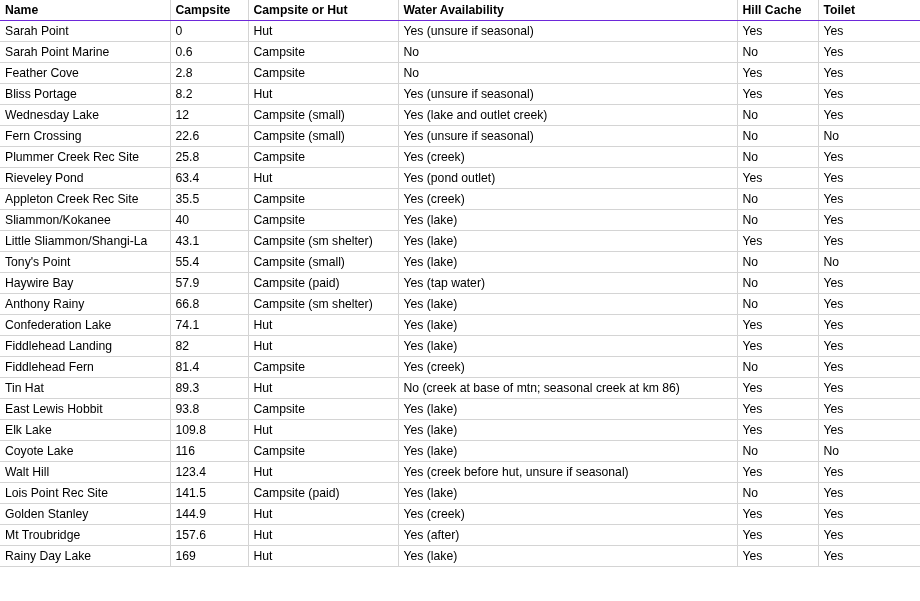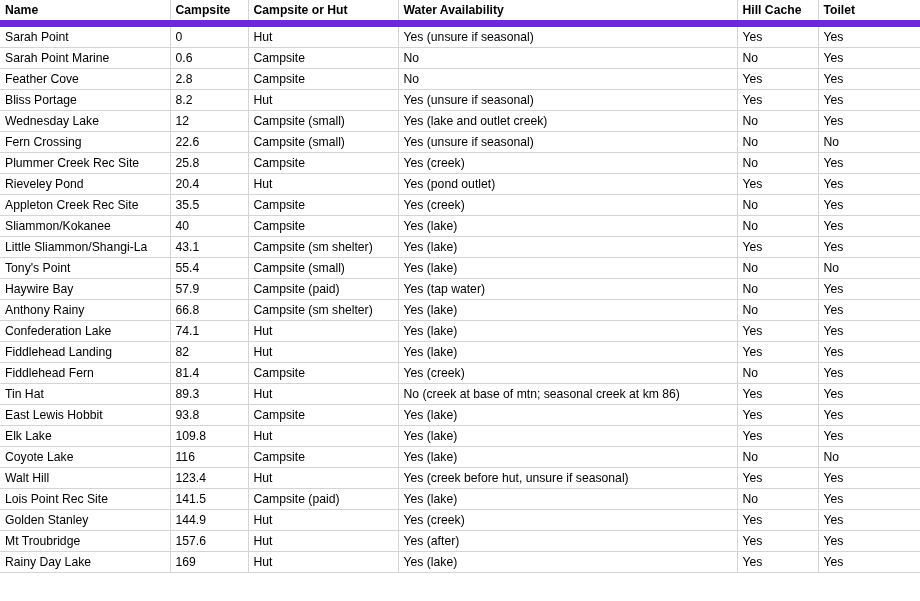--- a/index.html
+++ b/index.html
@@ -35,21 +35,21 @@
     padding: 0 3px 0 5px;
     height: 20px;
     line-height: 20px;
     text-align: left;
     vertical-align: middle;
     white-space: nowrap;
     overflow: hidden;
   }
   table.hut-table th {
     font-weight: bold;
-    border-bottom: 7px solid #6d28d9;
+    border-bottom: 1px solid #6d28d9;
   }
   table.hut-table tr > th:last-child,
   table.hut-table tr > td:last-child {
     border-right: none;
   }
 </style>
 </head>
 <body>
 
 <table class="hut-table">
@@ -123,21 +123,21 @@
       <tr>
         <td>Plummer Creek Rec Site</td>
         <td>25.8</td>
         <td>Campsite</td>
         <td>Yes (creek)</td>
         <td>No</td>
         <td>Yes</td>
       </tr>
       <tr>
         <td>Rieveley Pond</td>
-        <td>20.4</td>
+        <td>63.4</td>
         <td>Hut</td>
         <td>Yes (pond outlet)</td>
         <td>Yes</td>
         <td>Yes</td>
       </tr>
       <tr>
         <td>Appleton Creek Rec Site</td>
         <td>35.5</td>
         <td>Campsite</td>
         <td>Yes (creek)</td>

